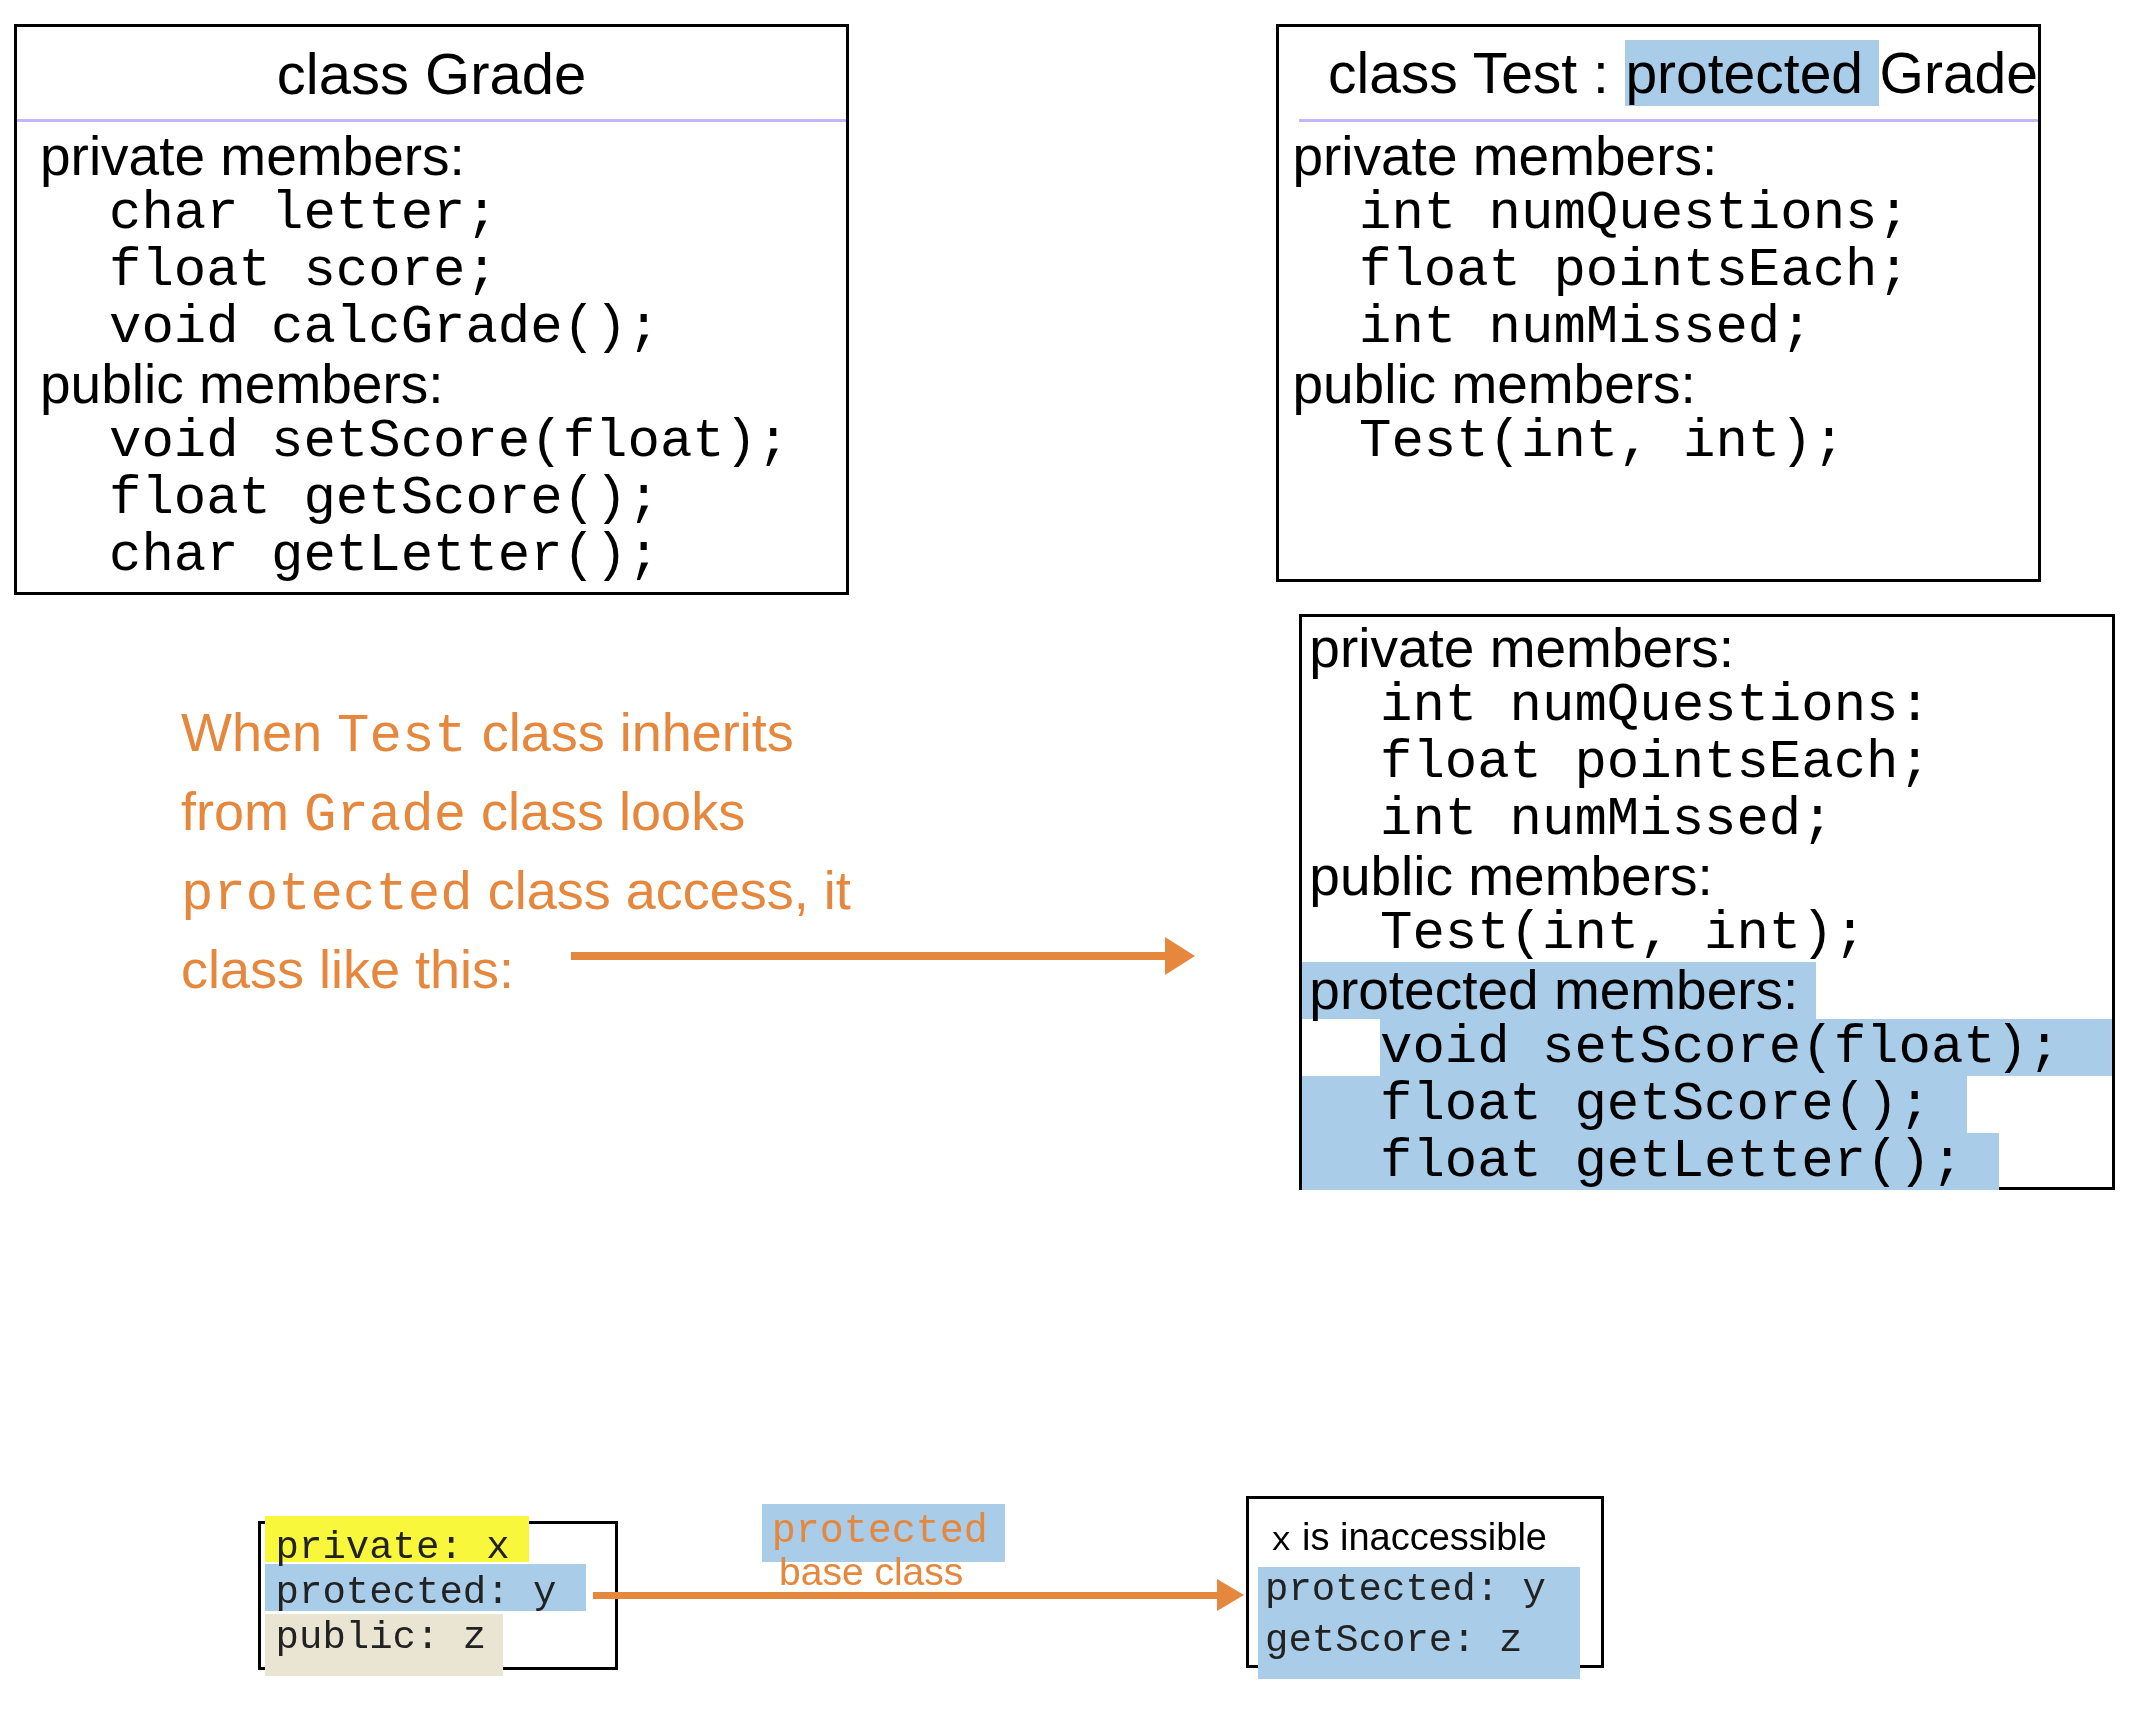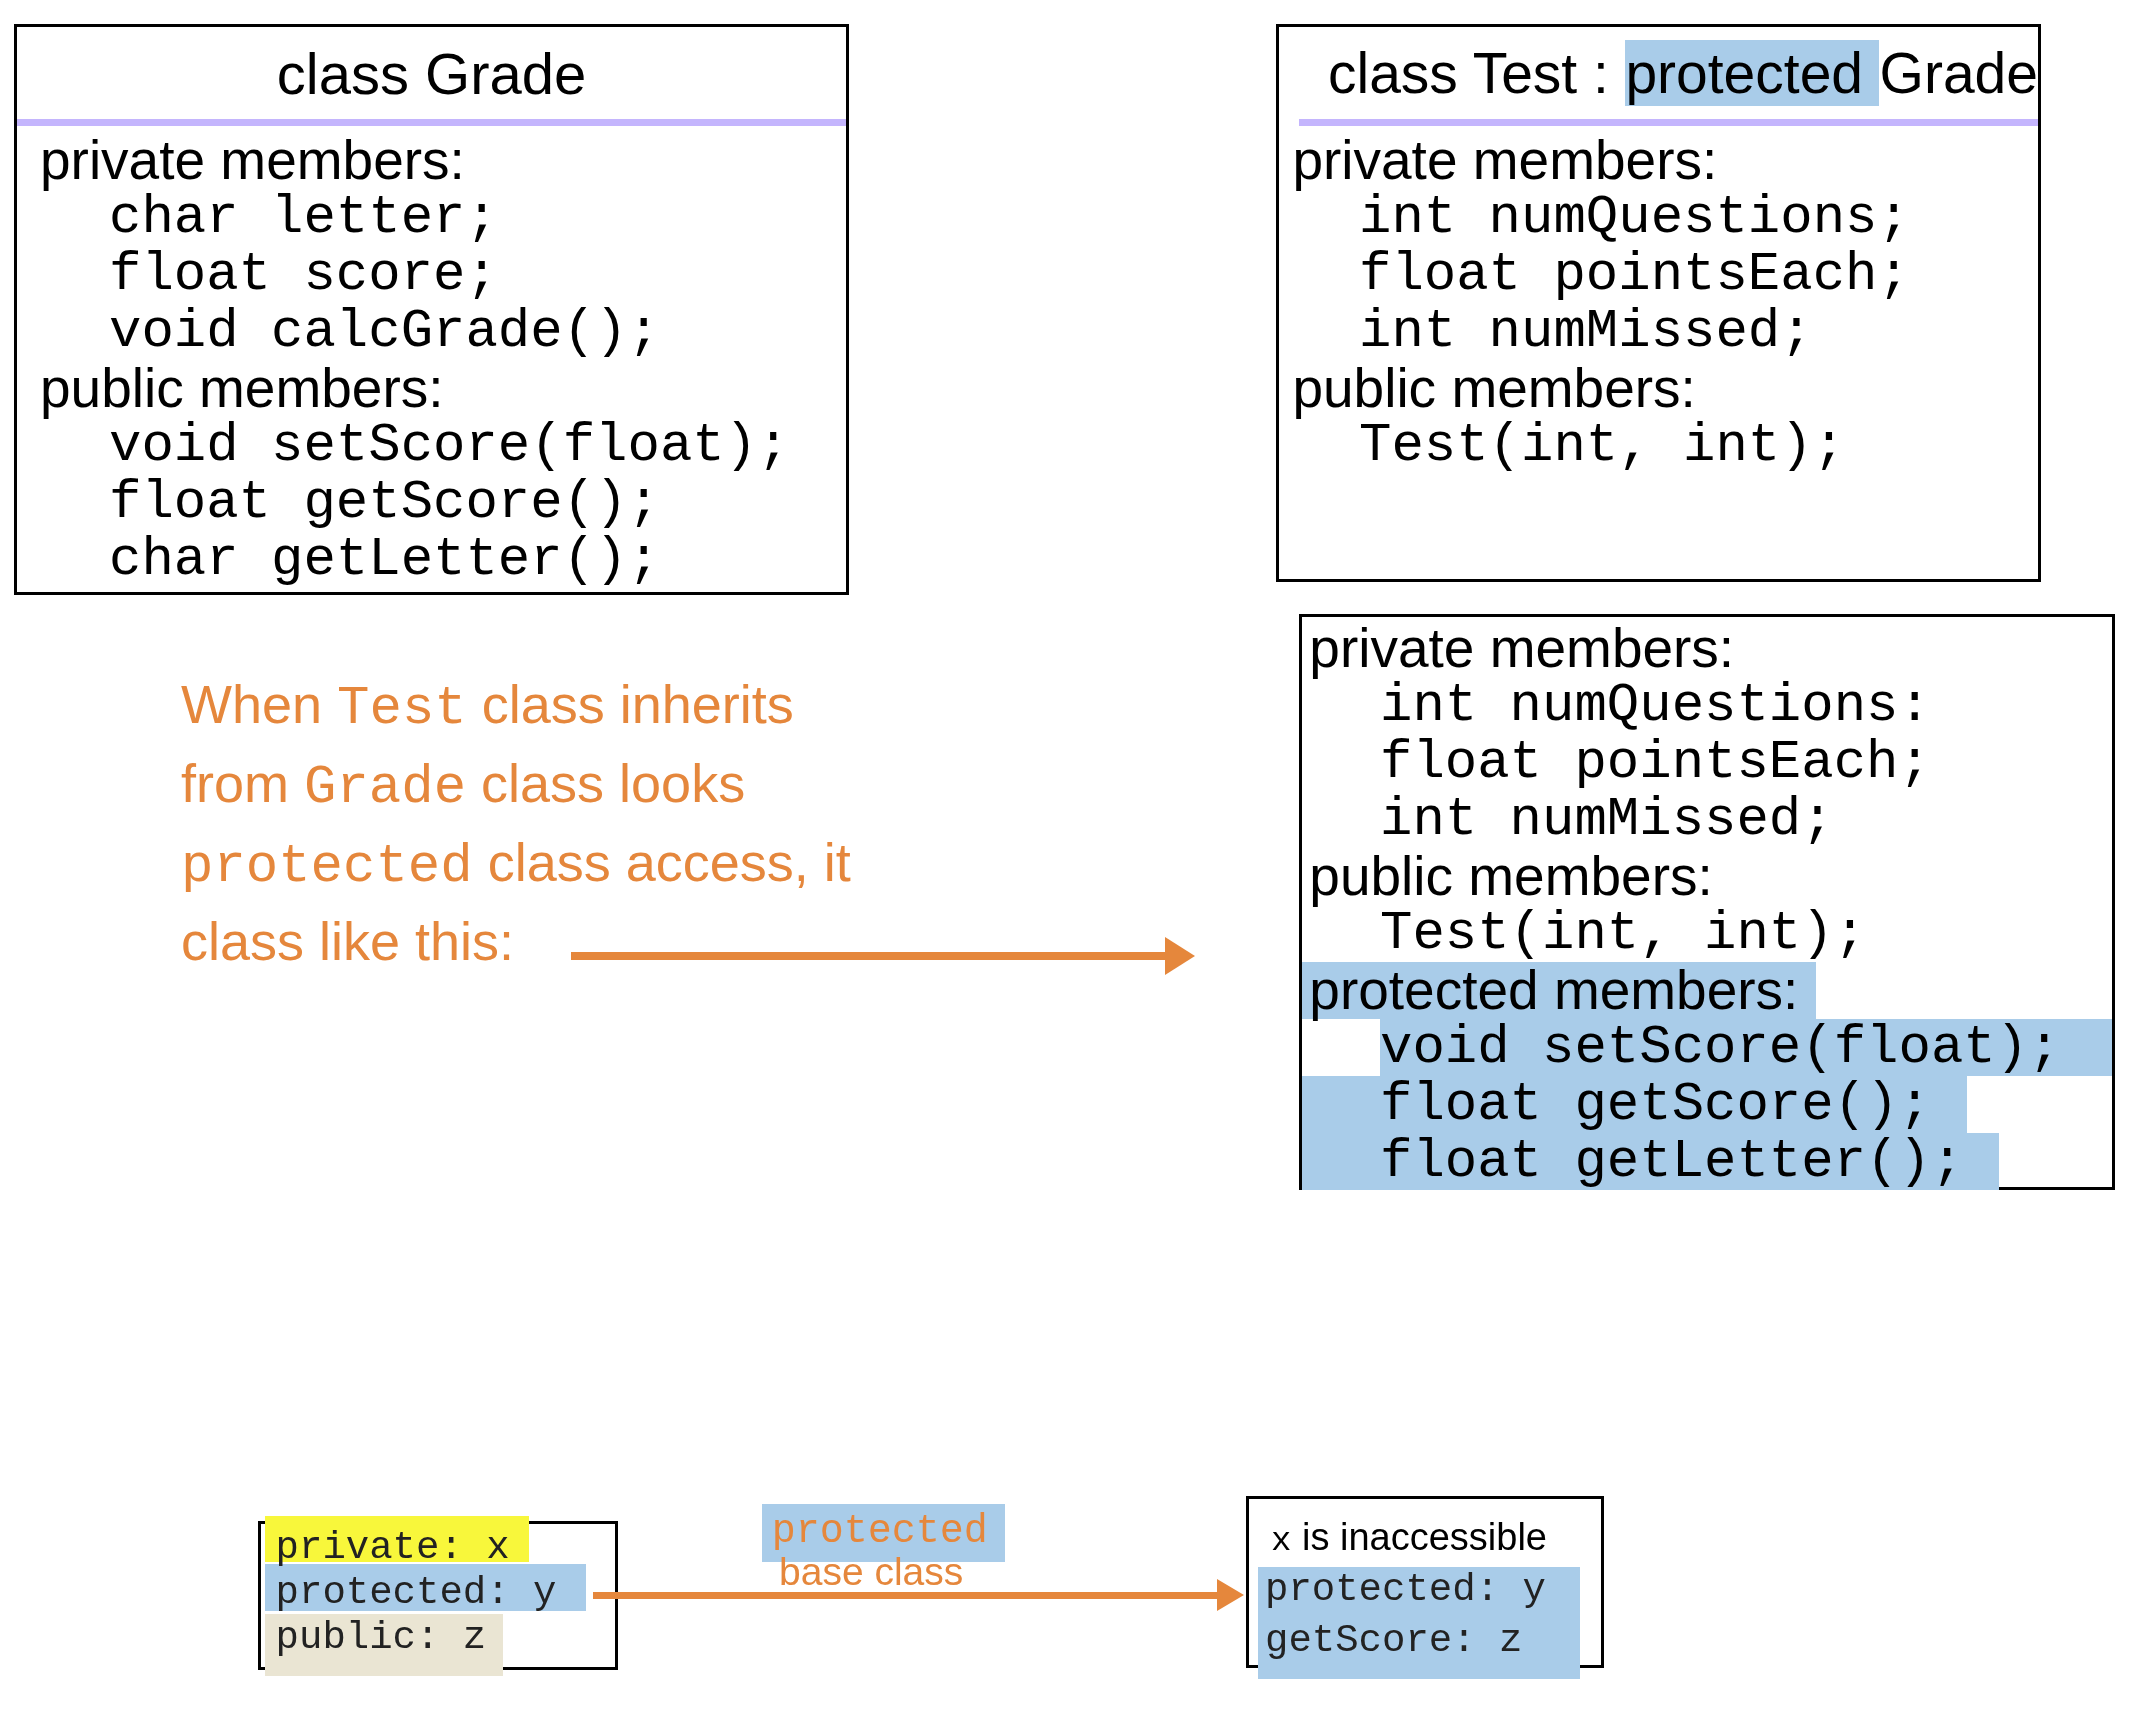--- a/index.html
+++ b/index.html
@@ -6,21 +6,21 @@
   .page{position:relative;width:2151px;height:1724px;background:#ffffff;overflow:hidden;
         font-family:"Liberation Sans",sans-serif;color:#000;}
 
   
   .box{position:absolute;background:#fff;border:3px solid #000;box-sizing:border-box;}
   .hl{background:#a9cce9;}
   .mono{font-family:"Liberation Mono",monospace;}
 
   
   #grade-box{left:14px;top:24px;width:835px;height:571px;}
-  .hdr{height:92px;border-bottom:7px solid #c4b5fd;display:flex;align-items:center;
+  .hdr{height:92px;border-bottom:3px solid #c4b5fd;display:flex;align-items:center;
        justify-content:center;font-size:58px;white-space:pre;}
   .bbody{padding-top:6px;}
   .bline{height:57px;line-height:57px;font-size:54px;white-space:pre;}
   .bline.lab{font-size:55px;padding-left:23px;font-family:"Liberation Sans",sans-serif;}
   .bline.code{font-family:"Liberation Mono",monospace;padding-left:92px;}
 
   
   #test-box{left:1276px;top:24px;width:765px;height:558px;}
   #test-box .hdr{justify-content:space-between;padding-left:29px;font-size:57px;margin-left:20px;}
   #test-box .bline.lab{padding-left:13.4px;}
@@ -31,21 +31,21 @@
   .rline{height:57px;line-height:57px;display:flex;white-space:pre;}
   .slab{font-size:55px;padding-left:7.3px;}
   .hl-lab{padding-right:18px;}
   .scode{font-family:"Liberation Mono",monospace;font-size:54px;padding-left:78px;}
   .scode0{font-family:"Liberation Mono",monospace;font-size:54px;}
   .indent{width:78px;flex:0 0 auto;}
   .grow{flex:1 1 auto;}
   .hl-pad{padding-right:36px;}
 
   
-  #annotation{position:absolute;left:181px;top:667px;color:#e5873c;font-size:54px;line-height:74px;}
+  #annotation{position:absolute;left:181px;top:695px;color:#e5873c;font-size:54px;line-height:74px;}
   .aline{white-space:pre;}
 
   
   .ashaft{position:absolute;background:#e5873c;}
   #arrow1{left:571px;top:952px;width:596px;height:8px;}
   #arrow1-head{position:absolute;left:1165px;top:937px;width:0;height:0;
     border-top:19.5px solid transparent;border-bottom:19.5px solid transparent;border-left:30px solid #e5873c;}
   #arrow2{left:593px;top:1592px;width:625px;height:6.7px;}
   #arrow2-head{position:absolute;left:1217px;top:1579px;width:0;height:0;
     border-top:16.4px solid transparent;border-bottom:16.4px solid transparent;border-left:27px solid #e5873c;}

